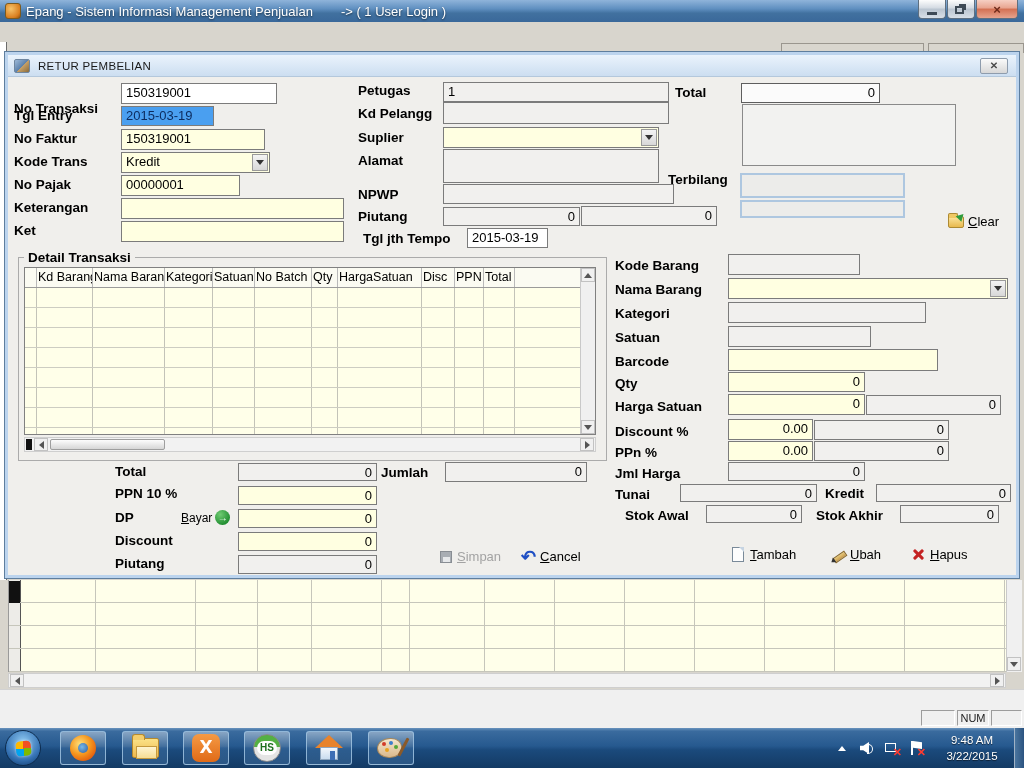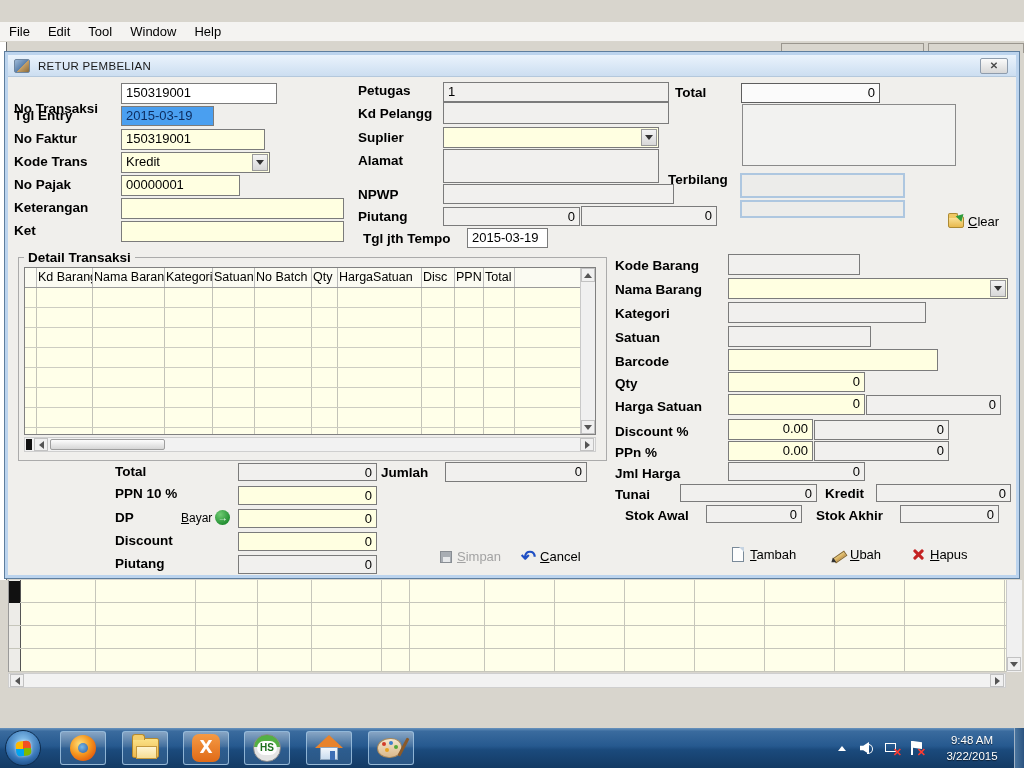--- a/index.html
+++ b/index.html
@@ -191,28 +191,35 @@
   .clock { position:absolute; right:14px; top:4px; width:76px; color:#fff; font-size:11.5px;
     text-align:center; line-height:16px; text-shadow:0 1px 1px rgba(0,0,0,.6); }
   .showdesk { position:absolute; right:0; top:0; width:10px; height:40px;
     background:linear-gradient(90deg,#4A759F,#2B5380); border-left:1px solid rgba(255,255,255,.55); }
 </style>
 </head>
 <body>
 
 <div id="screen">
 
-
-  <div class="menubar">
-    <span class="menu-item">File</span>
-    <span class="menu-item">Edit</span>
-    <span class="menu-item">Tool</span>
-    <span class="menu-item">Window</span>
-    <span class="menu-item">Help</span>
+  <div class="titlebar">
+    <span class="win-icon"></span>
+    <span class="win-title">Epang - Sistem Informasi Management Penjualan</span>
+    <span class="win-login">-&gt; ( 1 User Login )</span>
+    <div class="winbtns">
+      <div class="wbtn">
+          <span class="glyph-min"></span>
+        </div>
+      <div class="wbtn">
+          <span class="glyph-restore"></span>
+        </div>
+      <div class="wbtn close">×</div>
+    </div>
   </div>
+
 
   <div class="mdi-left"></div>
   <div class="mdi-box" style="left:781px; top:43px; width:143px; height:10px;"></div>
   <div class="mdi-box" style="left:928px; top:43px; width:96px; height:10px;"></div>
 
   <div class="bg-grid" id="bg-grid">
     <div class="bg-black"></div>
   <div class="bg-row">
         <div class="bg-sel"></div>
         <div class="bg-cell" style="width: 75px;"></div>
@@ -570,20 +577,25 @@
     <div class="linkbtn" style="left:823px; top:492px;">
       <span class="ico-pencil"></span>
       <span class="accel">Ubah</span>
     </div>
     <div class="linkbtn" style="left:904px; top:492px;">
       <span class="ico-x"></span>
       <span class="accel">Hapus</span>
     </div>
   </div>
 
+  <div class="statusbar">
+    <div class="status-cell" style="left:921px; width:34px;"></div>
+    <div class="status-cell" style="left:957px; width:32px;">NUM</div>
+    <div class="status-cell" style="left:991px; width:31px;"></div>
+  </div>
 
   <div class="taskbar">
     <div class="orb">
         <span class="orb-flag"></span>
       </div>
     <div class="tbtn" style="left:60px;">
         <span class="ff"></span>
       </div>
     <div class="tbtn" style="left:122px;">
         <span class="folder"></span>

